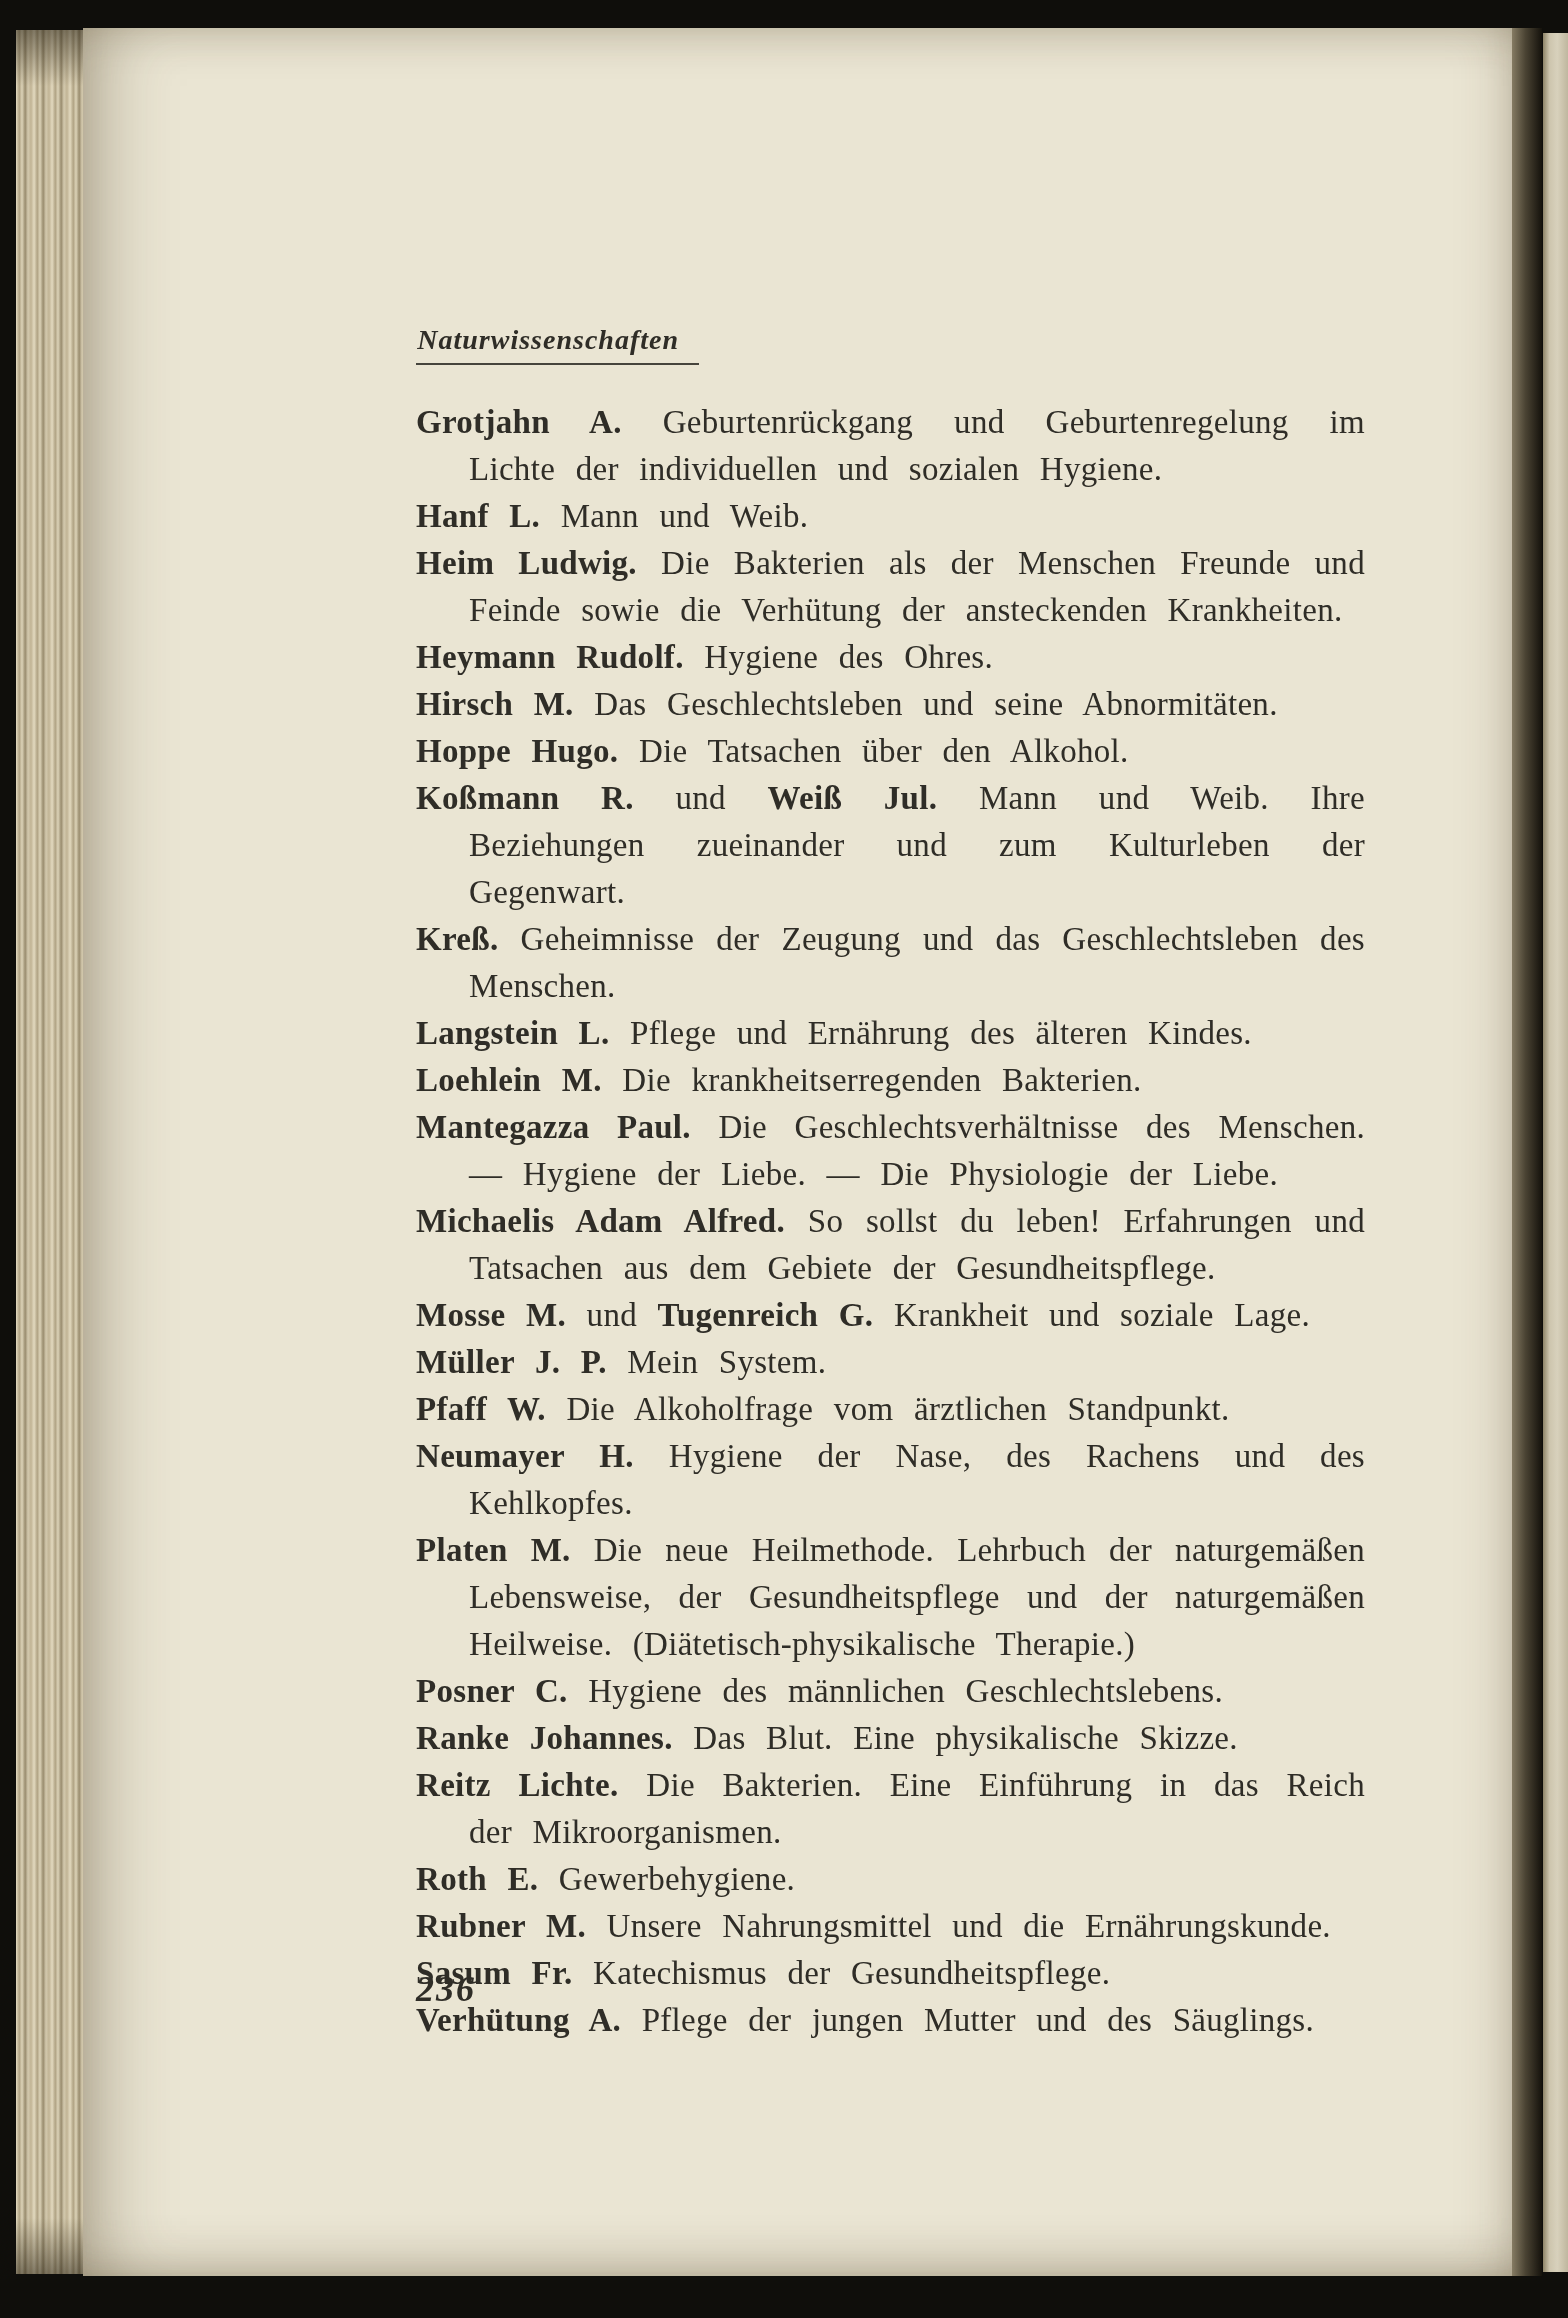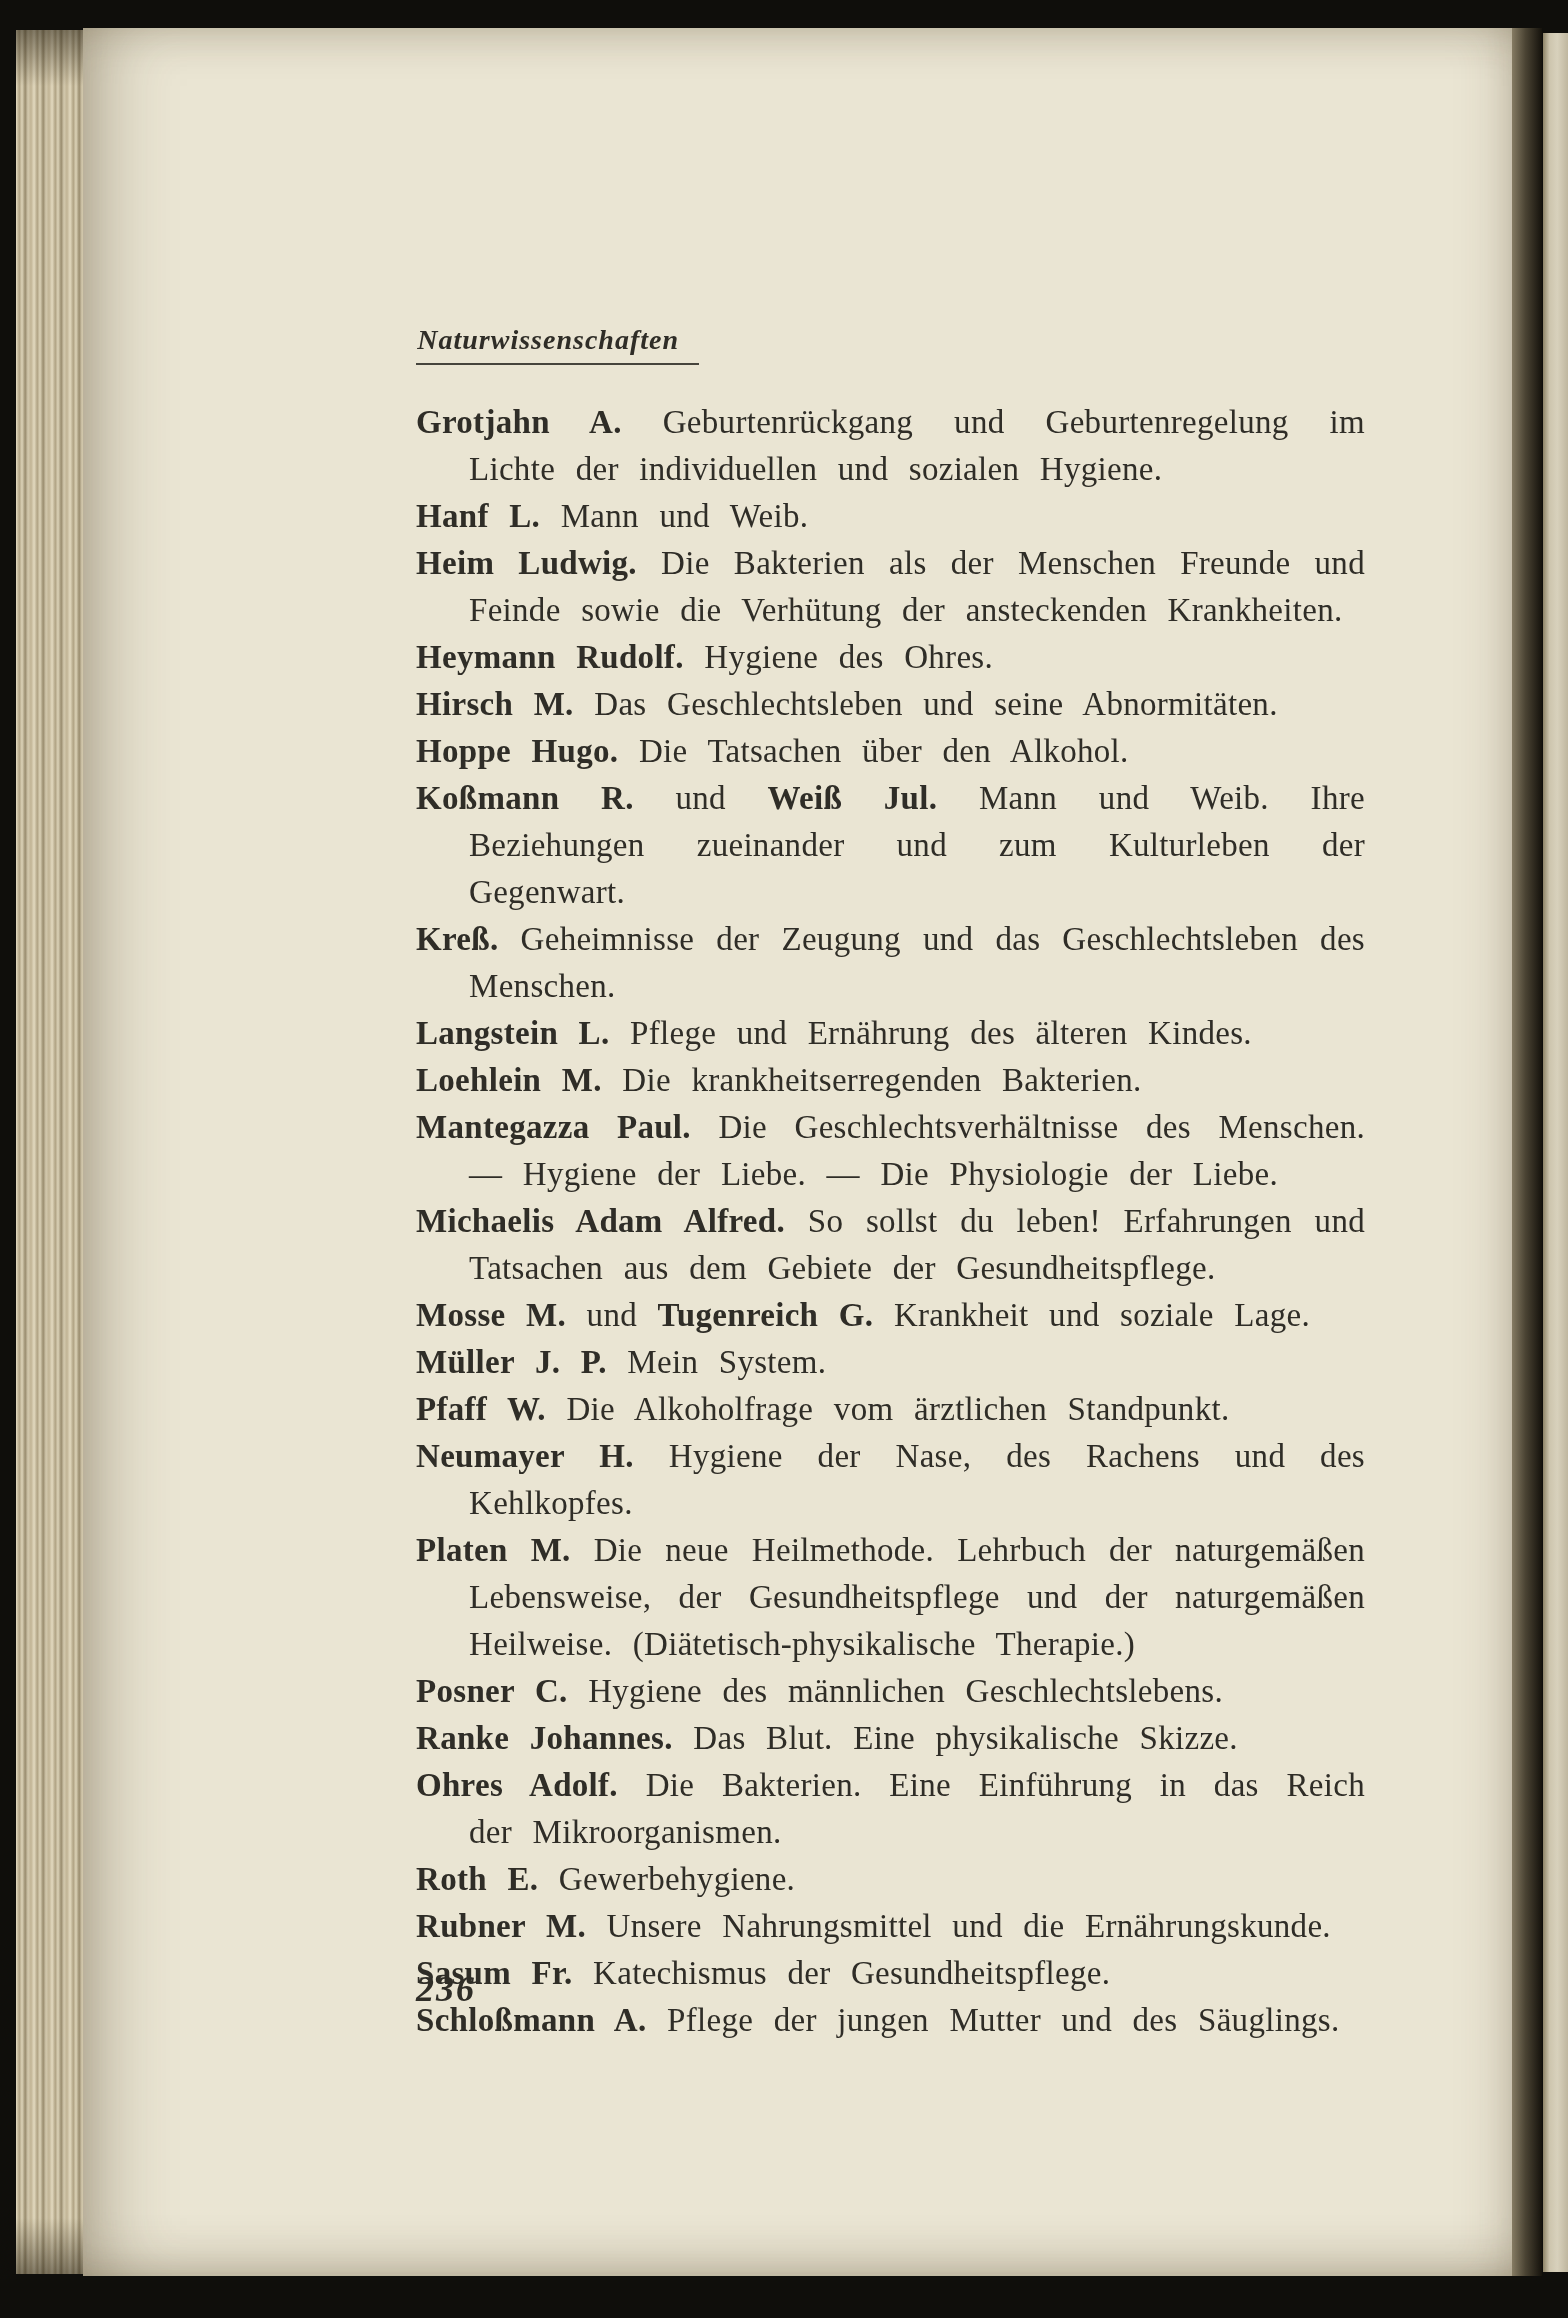--- a/index.html
+++ b/index.html
@@ -103,25 +103,25 @@
           <li class="entry"><span class="author">Loehlein M.</span> <span class="title">Die krankheitserregenden Bakterien.</span></li>
           <li class="entry"><span class="author">Mantegazza Paul.</span> <span class="title">Die Geschlechtsverhältnisse des Menschen. — Hygiene der Liebe. — Die Physiologie der Liebe.</span></li>
           <li class="entry"><span class="author">Michaelis Adam Alfred.</span> <span class="title">So sollst du leben! Erfahrungen und Tatsachen aus dem Gebiete der Gesundheitspflege.</span></li>
           <li class="entry"><span class="author">Mosse M.</span> <span class="title">und</span> <span class="author">Tugenreich G.</span> <span class="title">Krankheit und soziale Lage.</span></li>
           <li class="entry"><span class="author">Müller J. P.</span> <span class="title">Mein System.</span></li>
           <li class="entry"><span class="author">Pfaff W.</span> <span class="title">Die Alkoholfrage vom ärztlichen Standpunkt.</span></li>
           <li class="entry"><span class="author">Neumayer H.</span> <span class="title">Hygiene der Nase, des Rachens und des Kehlkopfes.</span></li>
           <li class="entry"><span class="author">Platen M.</span> <span class="title">Die neue Heilmethode. Lehrbuch der naturgemäßen Lebensweise, der Gesundheitspflege und der naturgemäßen Heilweise. (Diätetisch-physikalische Therapie.)</span></li>
           <li class="entry"><span class="author">Posner C.</span> <span class="title">Hygiene des männlichen Geschlechtslebens.</span></li>
           <li class="entry"><span class="author">Ranke Johannes.</span> <span class="title">Das Blut. Eine physikalische Skizze.</span></li>
-          <li class="entry"><span class="author">Ohres Adolf.</span> <span class="title">Die Bakterien. Eine Einführung in das Reich der Mikroorganismen.</span></li>
+          <li class="entry"><span class="author">Reitz Lichte.</span> <span class="title">Die Bakterien. Eine Einführung in das Reich der Mikroorganismen.</span></li>
           <li class="entry"><span class="author">Roth E.</span> <span class="title">Gewerbehygiene.</span></li>
           <li class="entry"><span class="author">Rubner M.</span> <span class="title">Unsere Nahrungsmittel und die Ernährungskunde.</span></li>
           <li class="entry"><span class="author">Sasum Fr.</span> <span class="title">Katechismus der Gesundheitspflege.</span></li>
-          <li class="entry"><span class="author">Schloßmann A.</span> <span class="title">Pflege der jungen Mutter und des Säuglings.</span></li>
+          <li class="entry"><span class="author">Verhütung A.</span> <span class="title">Pflege der jungen Mutter und des Säuglings.</span></li>
         </ul>
     </div>
     <div class="page-number">236</div>
   </div>
 
   <div class="gutter"></div>
   <div class="right-page-edge"></div>
 
 </div>
 

